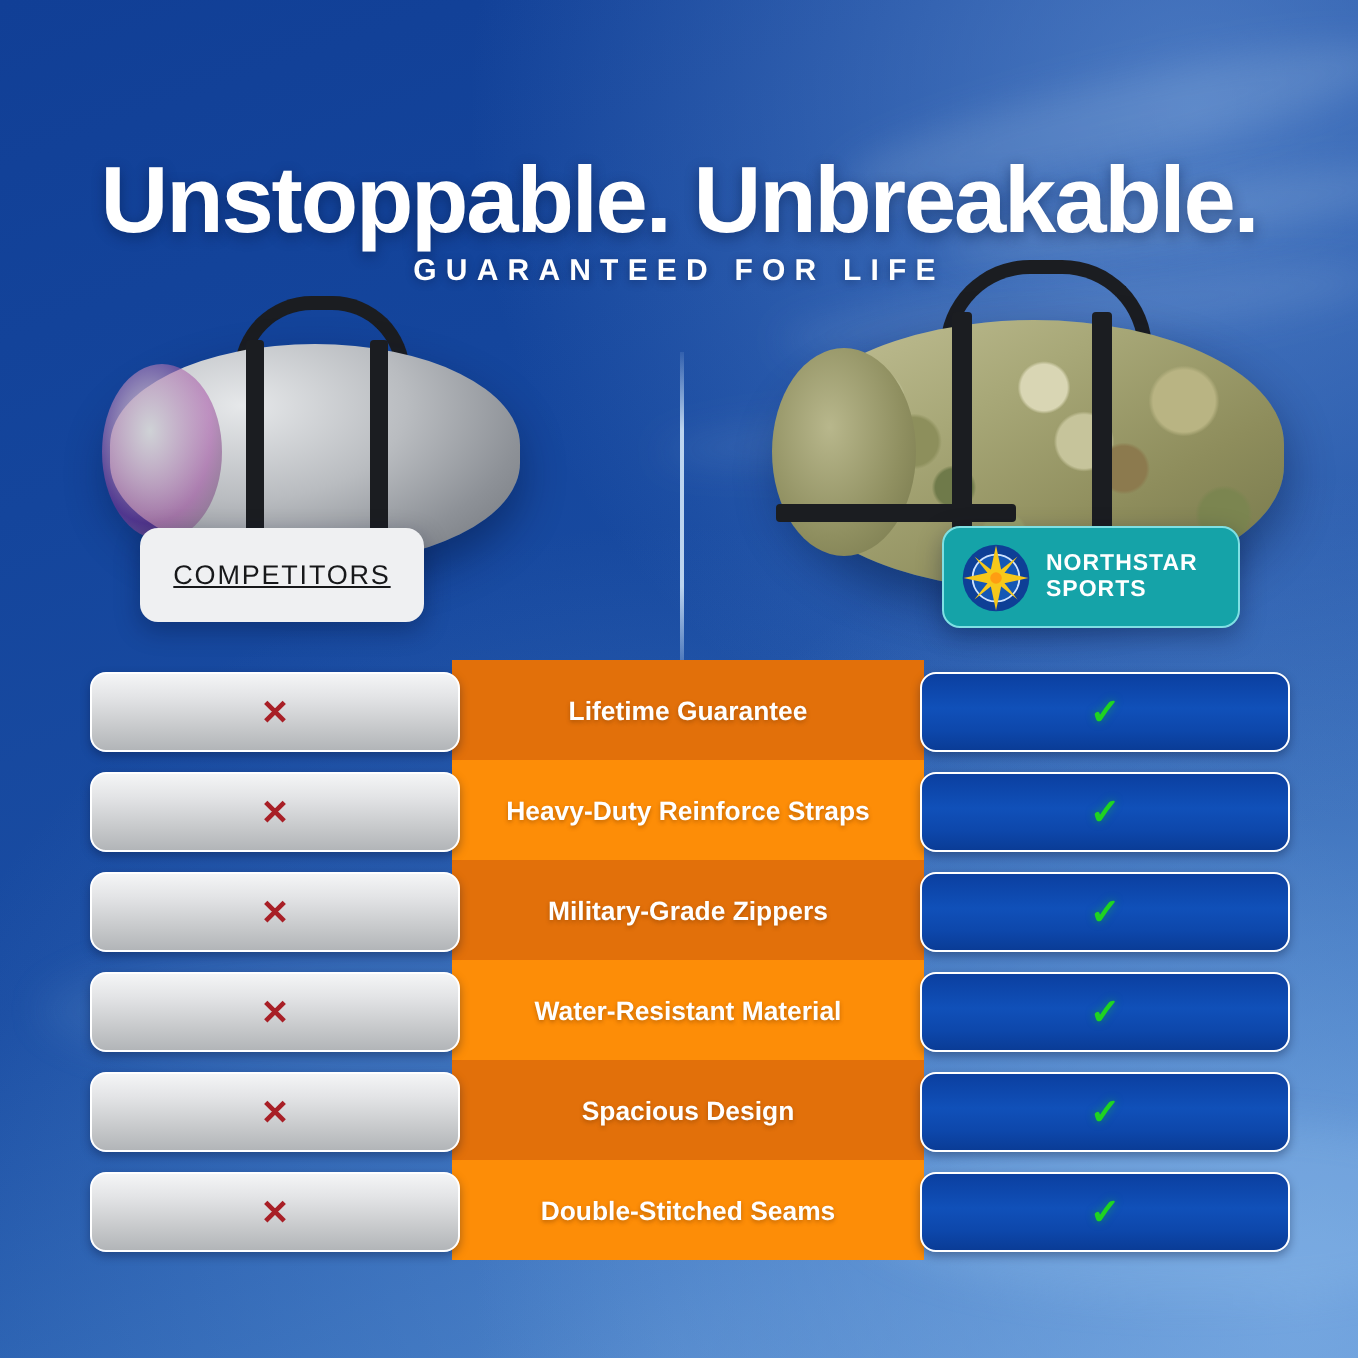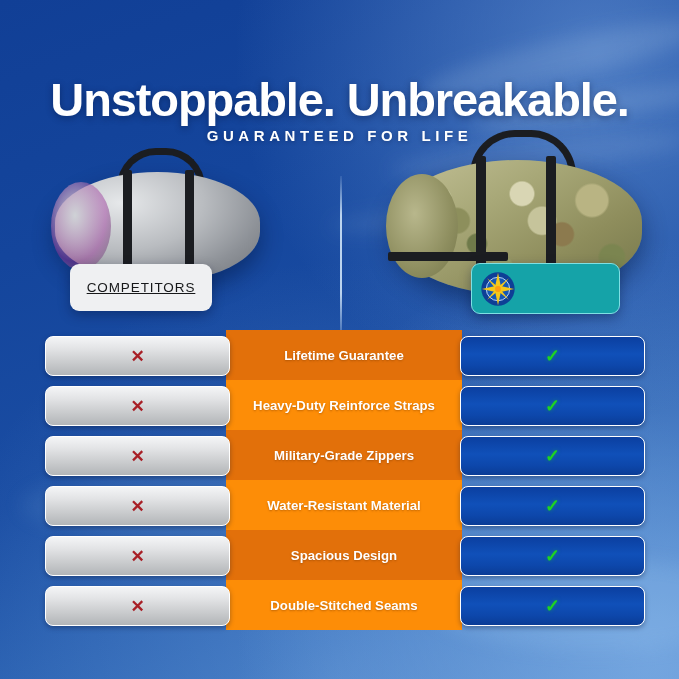--- a/index.html
+++ b/index.html
@@ -174,20 +174,24 @@
         <polygon points="38,20 24,23 20,20 24,17"></polygon>
         <polygon points="20,38 17,24 20,20 23,24"></polygon>
         <polygon points="2,20 16,17 20,20 16,23"></polygon>
         <polygon points="32,8 24,18 20,20 22,16"></polygon>
         <polygon points="32,32 22,24 20,20 24,22"></polygon>
         <polygon points="8,32 16,22 20,20 18,24"></polygon>
         <polygon points="8,8 18,16 20,20 16,18"></polygon>
       </g>
       <circle cx="20" cy="20" r="3.2" fill="#ff9d12"></circle>
     </svg>
+    <div class="brand-text">
+      <span>NORTHSTAR</span>
+      <span>SPORTS</span>
+    </div>
   </div>
 
   <div class="orange-col">
       <div class="orow dark">
         <span>Lifetime Guarantee</span>
       </div>
       <div class="orow light">
         <span>Heavy-Duty Reinforce Straps</span>
       </div>
       <div class="orow dark">

